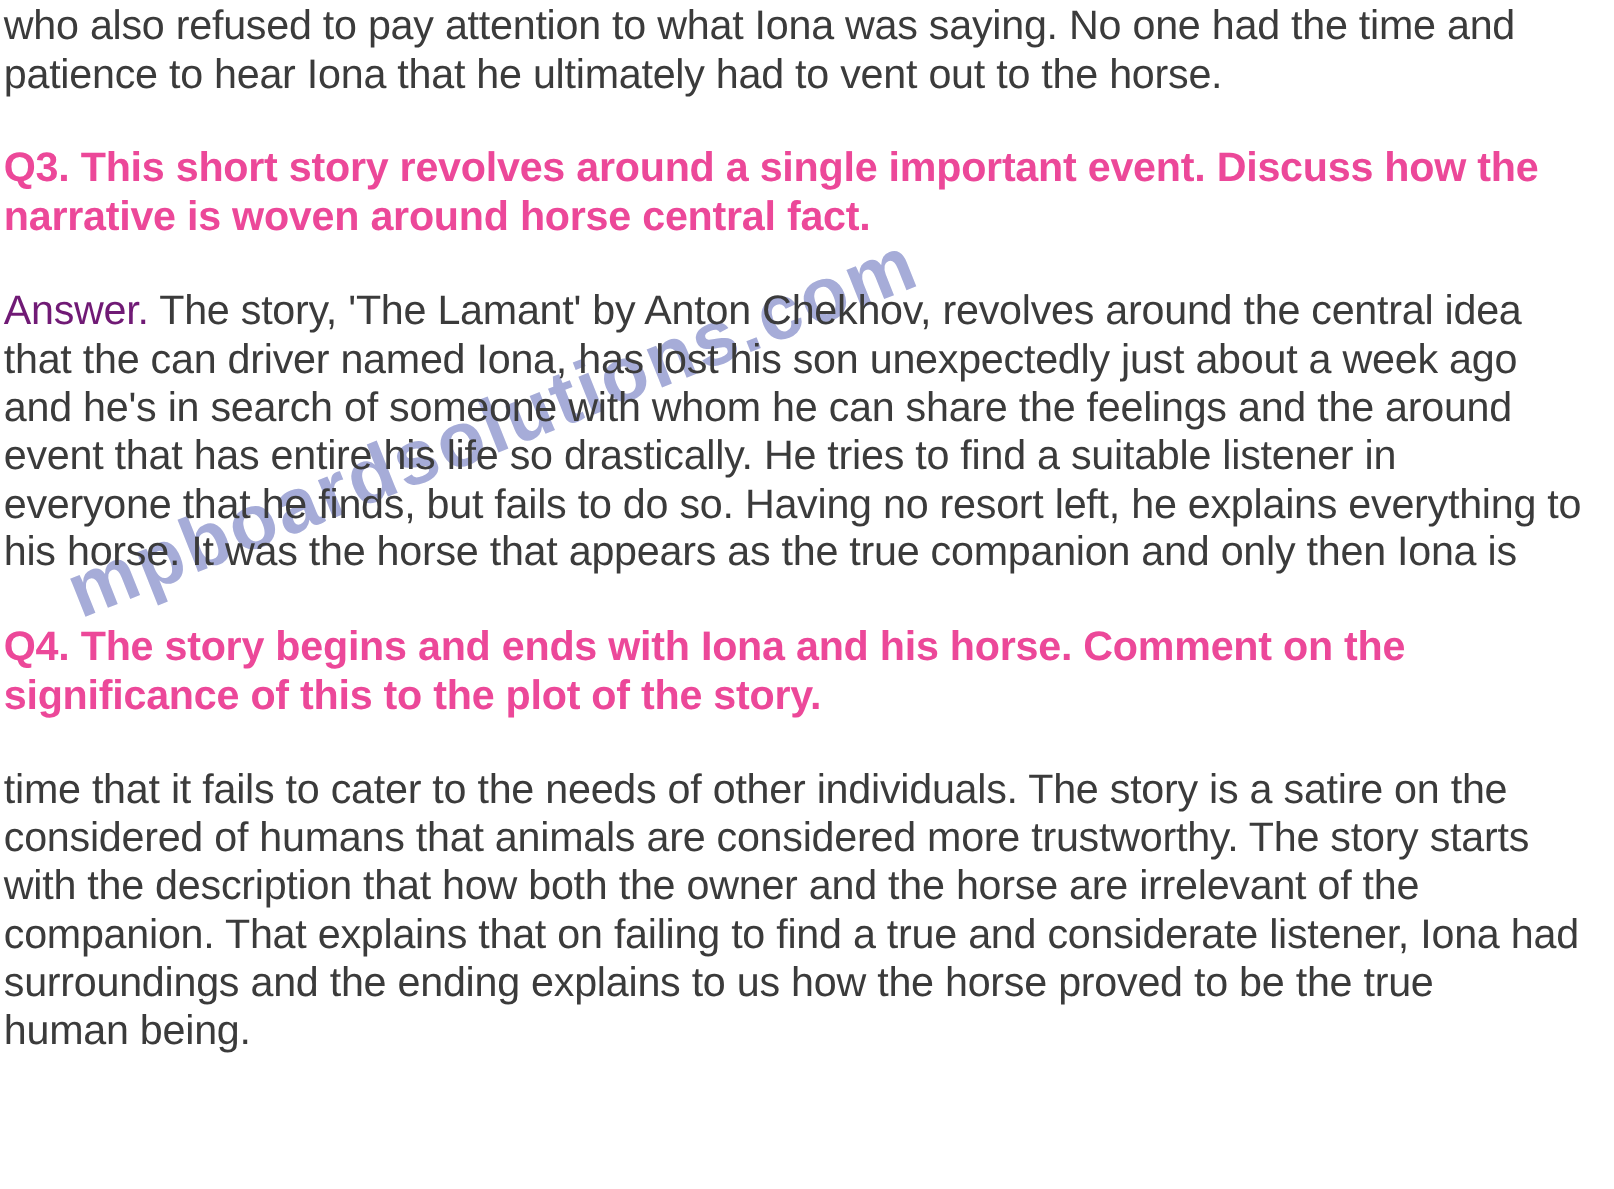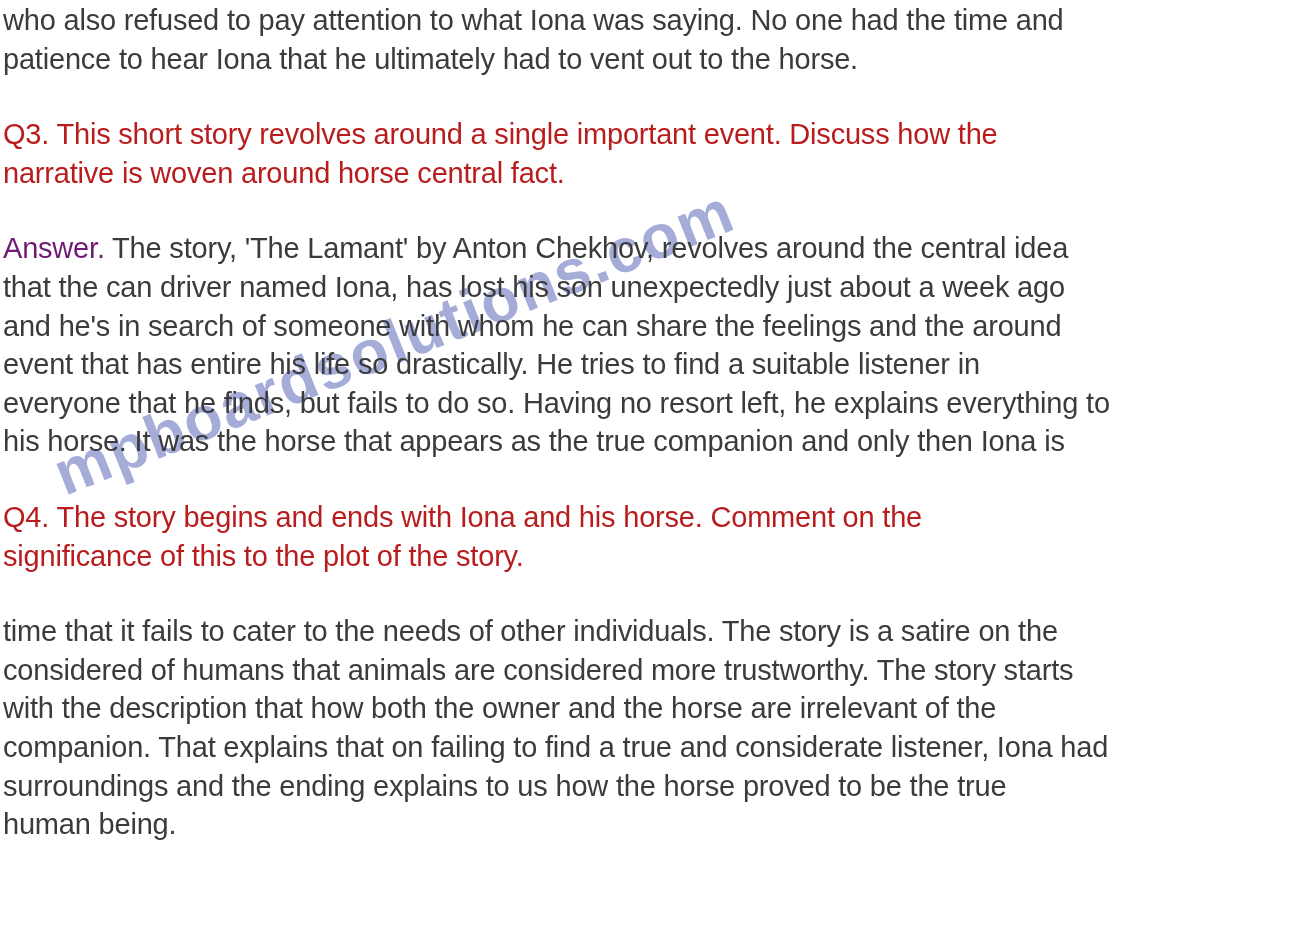--- a/index.html
+++ b/index.html
@@ -39,28 +39,28 @@
     z-index: 1;
     padding: 1px 0 0 3px;
   }
   .block {
     margin: 0 0 37px 0;
   }
   .block:last-child {
     margin-bottom: 0;
   }
   .ln {
-    font-size: 29px;
+    font-size: 33px;
     line-height: 38.6px;
     letter-spacing: -0.2px;
     white-space: nowrap;
   }
   .heading .ln {
-    font-weight: normal;
-    color: #b91c1c;
+    font-weight: bold;
+    color: #ec4899;
   }
   .lead {
     font-weight: normal;
     color: #701a75;
   }
 </style>
 </head>
 <body>
 
 <div class="page">

